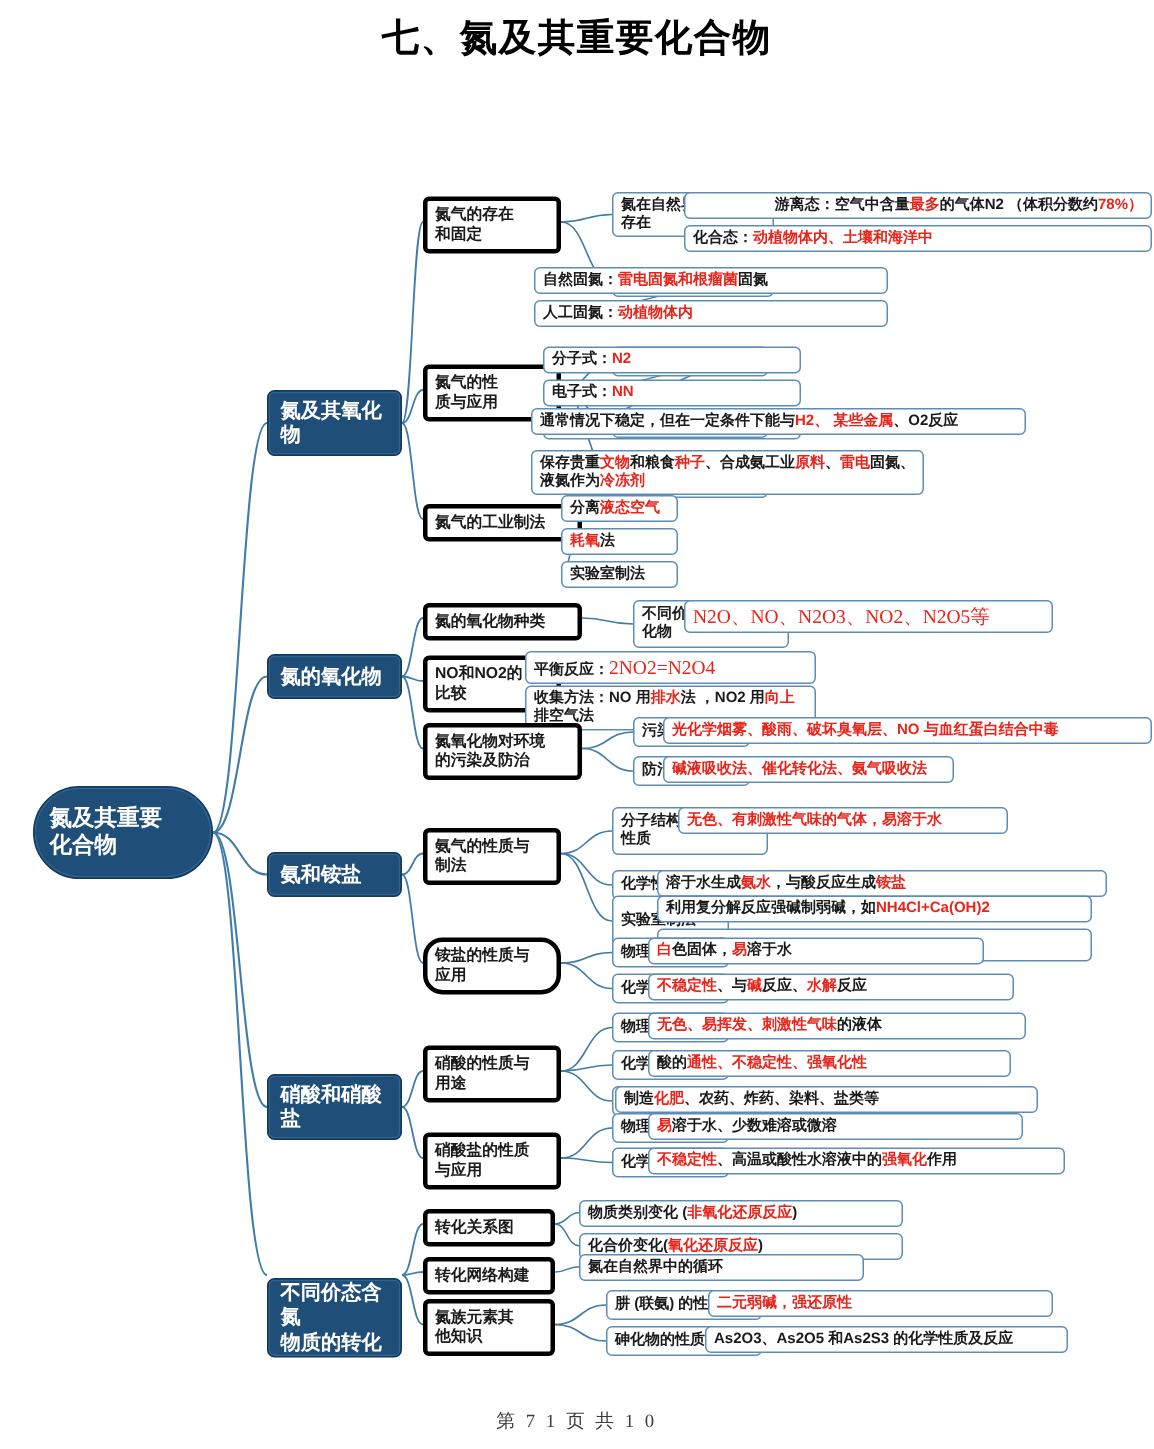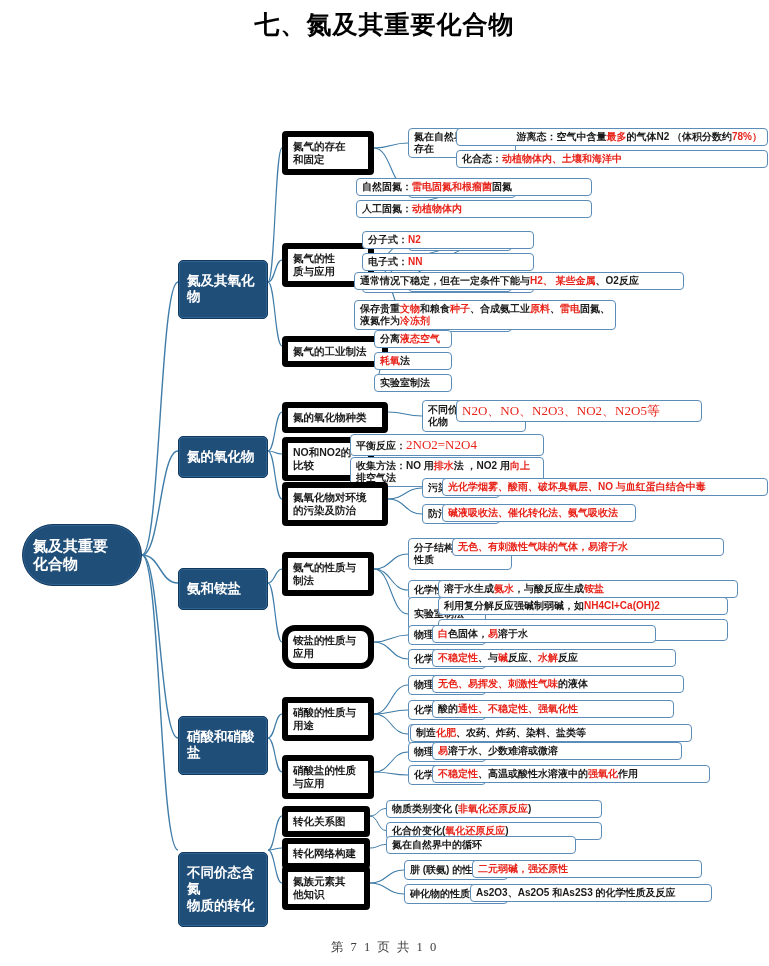--- a/index.html
+++ b/index.html
@@ -22,25 +22,25 @@
   .node .txt{display:block;width:100%;line-height:1.22;}
 
   .lvl0{
     background:#1F4E79;color:#ffffff;border-radius:46px;
     border:1px solid #12385c;font-weight:bold;font-size:15px;
     padding:6px 10px;box-shadow:inset 0 0 0 1px #2e6392;
   }
   .lvl1{
     background:#1F4E79;color:#ffffff;border-radius:5px;
     border:1px solid #12385c;font-weight:bold;font-size:13.5px;
-    padding:12px 8px;box-shadow:inset 0 0 0 1px #2e6392;
+    padding:1px 8px;box-shadow:inset 0 0 0 1px #2e6392;
   }
   .lvl2{
     background:#ffffff;color:#1a1a1a;border-radius:4px;
-    border:6px solid #000000;font-size:10.5px;font-weight:bold;
+    border:3px solid #000000;font-size:10.5px;font-weight:bold;
     padding:3px 5px;
   }
   .lvl3{
     background:#ffffff;color:#1a1a1a;border-radius:4px;
     border:1px solid #5B8DB8;font-size:10px;font-weight:bold;
     padding:2px 5px;
   }
   .lvl4{
     background:#ffffff;color:#1a1a1a;border-radius:4px;
     border:1px solid #5B8DB8;font-size:10px;font-weight:bold;
@@ -233,21 +233,21 @@
     </div>
     <div class="node lvl1" style="left: 178px; top: 568px; width: 90px; min-height: 30px;">
       <span class="txt">氨和铵盐</span>
     </div>
     <div class="node lvl2" style="left: 282px; top: 552px; width: 92px; min-height: 34px;">
       <span class="txt">氨气的性质与<br>制法</span>
     </div>
     <div class="node lvl3" style="left: 408px; top: 538px; width: 104px; min-height: 32px;">
       <span class="txt">分子结构与物理<br>性质</span>
     </div>
-    <div class="node lvl4" style="left: 452px; top: 538px; width: 272px; min-height: 17px;">
+    <div class="node lvl4" style="left: 452px; top: 538px; width: 220px; min-height: 17px;">
       <span class="txt"><span class="red">无色、有刺激性气味的气体，易溶于水</span></span>
     </div>
     <div class="node lvl3" style="left: 408px; top: 580px; width: 78px; min-height: 20px;">
       <span class="txt">化学性质</span>
     </div>
     <div class="node lvl4" style="left: 438px; top: 580px; width: 300px; min-height: 17px;">
       <span class="txt"><span>溶于水生成</span><span class="red">氨水</span><span>，与酸反应生成</span><span class="red">铵盐</span></span>
     </div>
     <div class="node lvl3" style="left: 408px; top: 597px; width: 78px; min-height: 34px;">
       <span class="txt">实验室制法</span>

